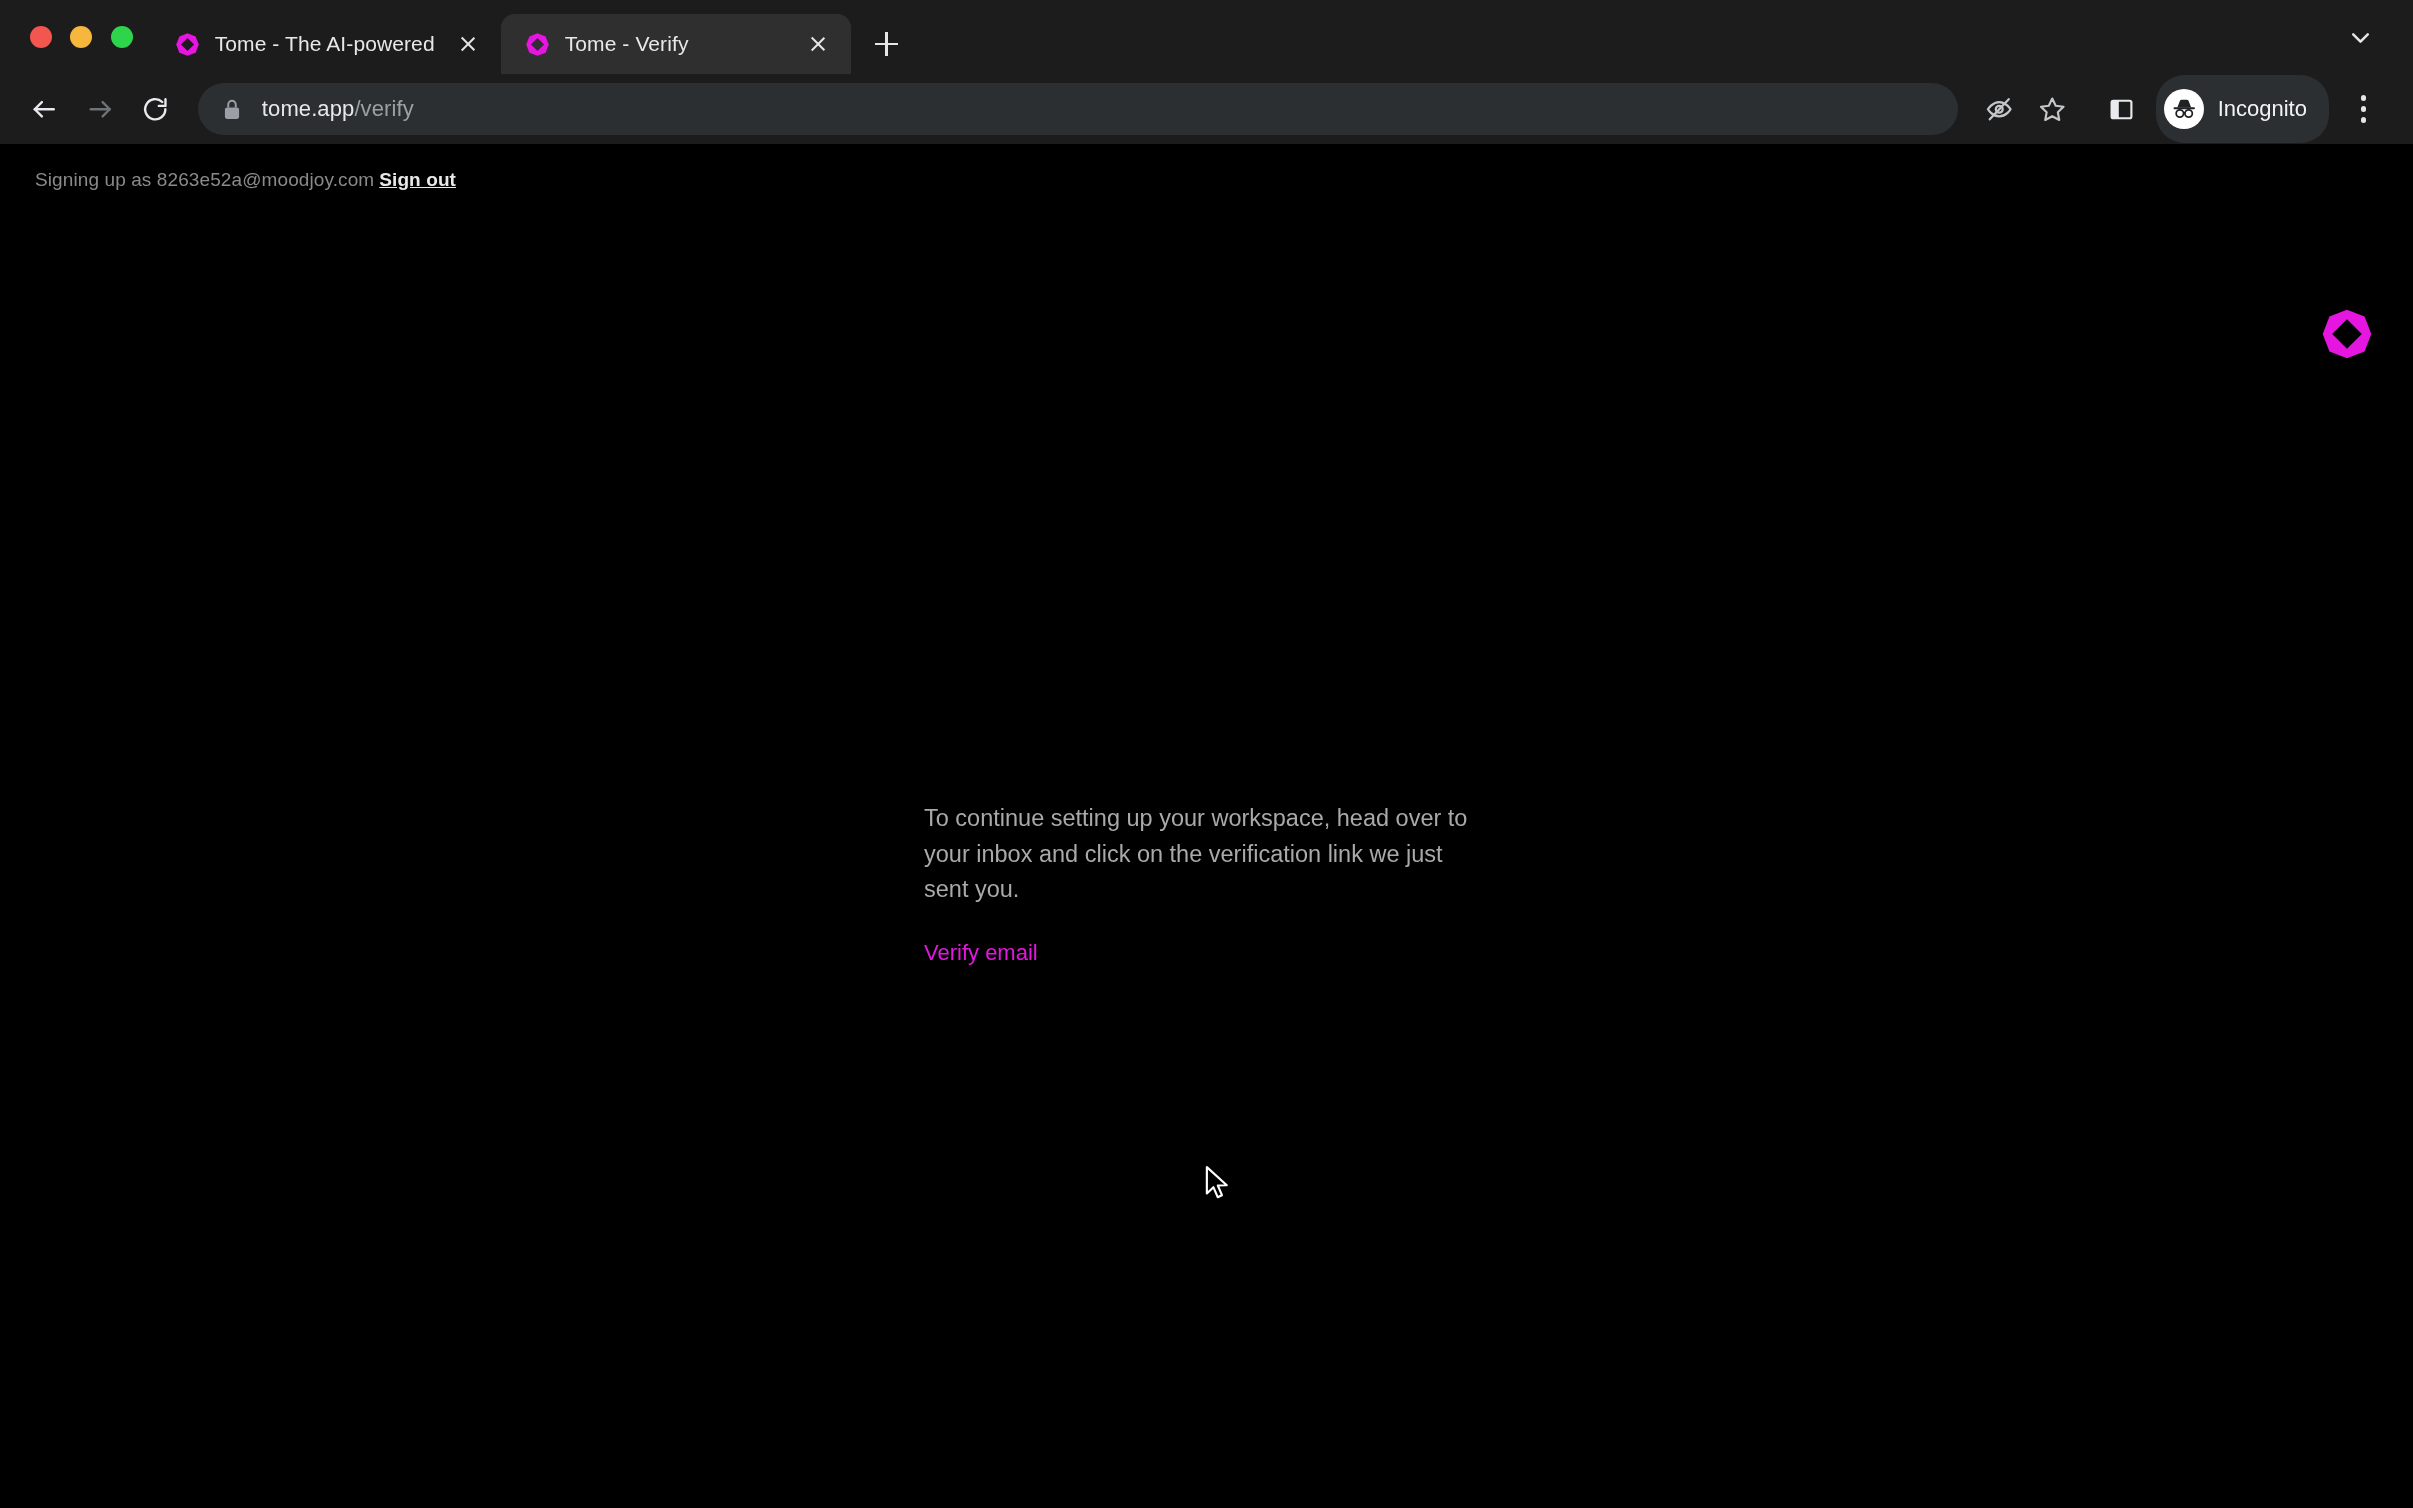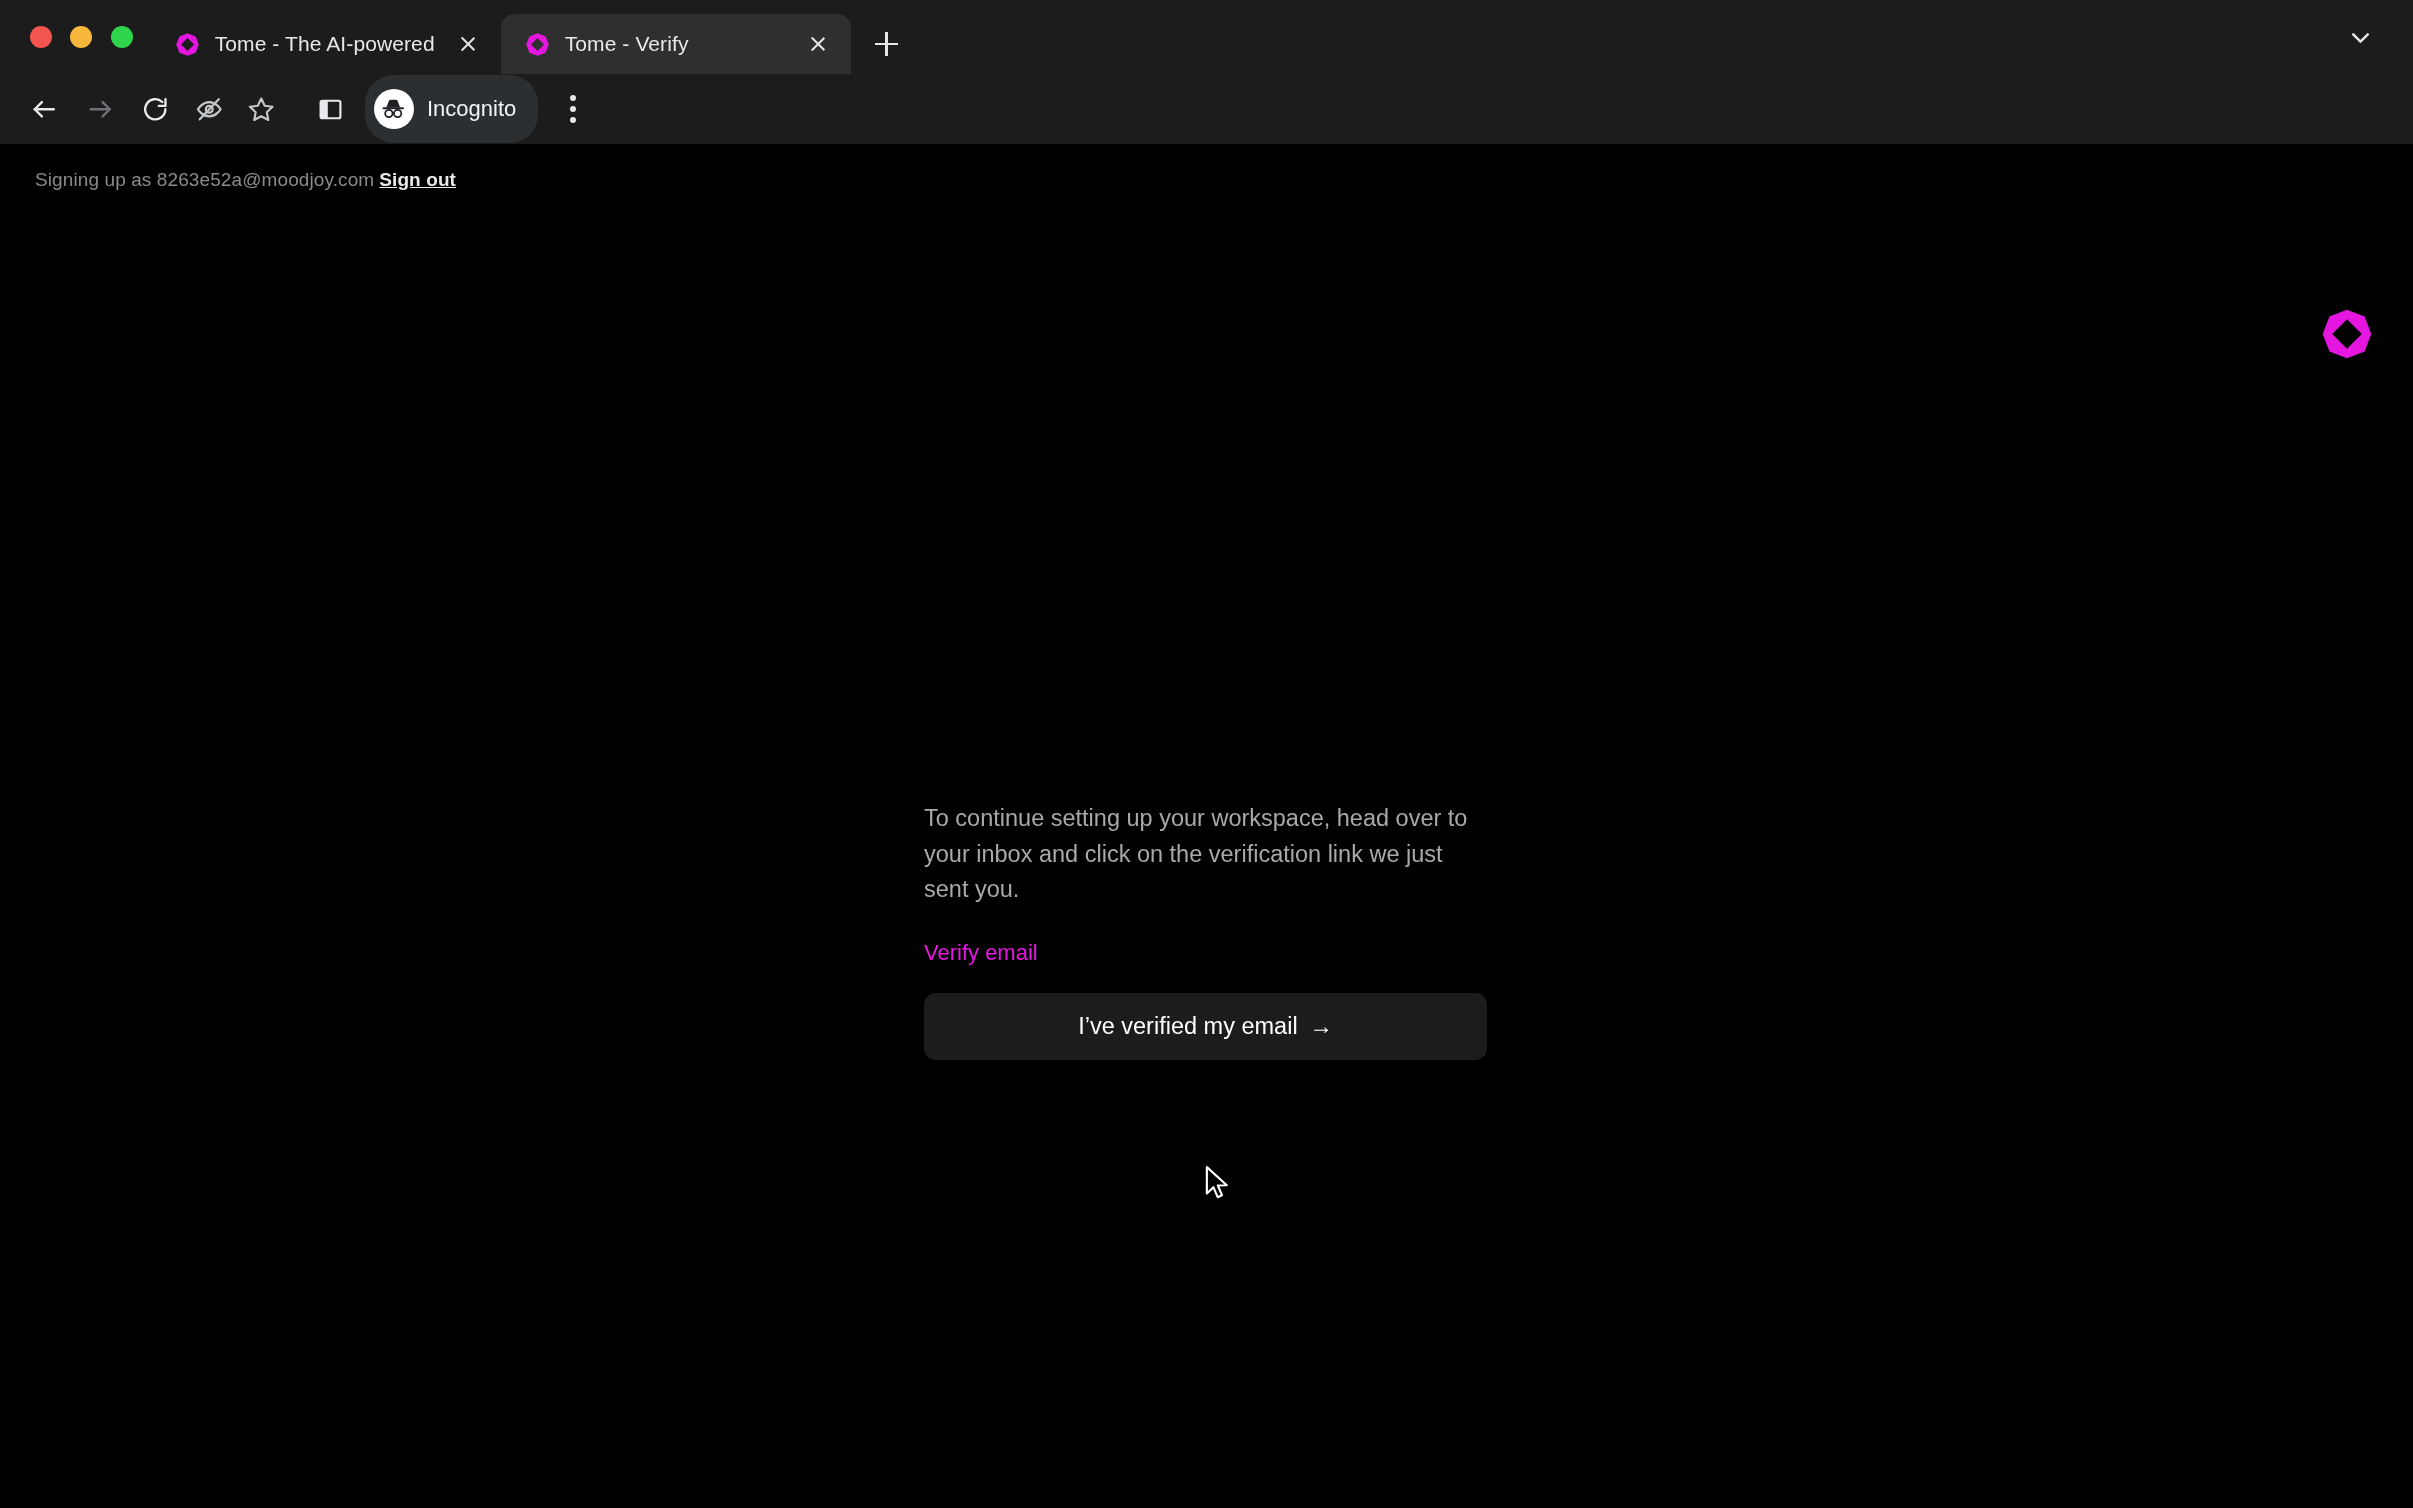--- a/index.html
+++ b/index.html
@@ -356,20 +356,29 @@
       </svg>
     </span>
 
     <span class="nav-btn">
       <svg width="28.5" height="28.5" viewBox="0 0 24 24" fill="none" stroke="#e8eaed" stroke-width="2" stroke-linecap="round" stroke-linejoin="round">
         <path d="M20.5 12a8.5 8.5 0 1 1-2.6-6.1"></path>
         <polyline points="20.6,3.6 20.6,9.2 15,9.2"></polyline>
       </svg>
     </span>
 
+    <div class="omnibox">
+      <span class="lock-icon">
+        <svg width="22" height="25" viewBox="0 0 20 24" fill="none" stroke="#9aa0a6" stroke-width="1.9">
+          <rect x="3.2" y="10" width="13.6" height="11" rx="2" fill="#9aa0a6" stroke="none"></rect>
+          <path d="M6.4 10 V7.2 a3.6 3.6 0 0 1 7.2 0 V10"></path>
+        </svg>
+      </span>
+      <span class="url-text"><span>tome.app</span><span class="path">/verify</span></span>
+    </div>
 
     <span class="tb-icon">
       <svg width="28.5" height="28.5" viewBox="0 0 24 24" fill="none" stroke="#c4c7ca" stroke-width="1.9" stroke-linecap="round">
         <path d="M2.5 12s3.6-6 9.5-6 9.5 6 9.5 6-3.6 6-9.5 6S2.5 12 2.5 12z"></path>
         <circle cx="12" cy="12" r="2.9"></circle>
         <line x1="4" y1="20.5" x2="20" y2="3.5"></line>
       </svg>
     </span>
 
     <span class="tb-icon">
@@ -414,24 +423,20 @@
     </div>
 
     <svg class="page-logo" viewBox="0 0 32 32">
       <path d="M16 1.6 L26.4 5.6 L30.4 16 L26.4 26.4 L16 30.4 L5.6 26.4 L1.6 16 L5.6 5.6 Z" fill="#e516e0"></path>
       <path d="M16 7.2 L24.8 16 L16 24.8 L7.2 16 Z" fill="#000000"></path>
     </svg>
 
     <div class="center-block">
       <p class="subcopy">To continue setting up your workspace, head over to your inbox and click on the verification link we just sent you.</p>
       <a class="resend-link" href="#">Verify email</a>
-      <button class="verify-btn">
-        <span>I’ve verified my email</span>
-        <span class="arrow-glyph">→</span>
-      </button>
     </div>
 
     <svg class="cursor" viewBox="0 0 20 26">
       <path d="M2 1.5 L2 20 L6.6 15.6 L9.6 22.6 L12.6 21.2 L9.7 14.4 L16 14.2 Z" fill="#000000" stroke="#ffffff" stroke-width="1.5" stroke-linejoin="round"></path>
     </svg>
   </div>
 </div>
 
 
 </body></html>

